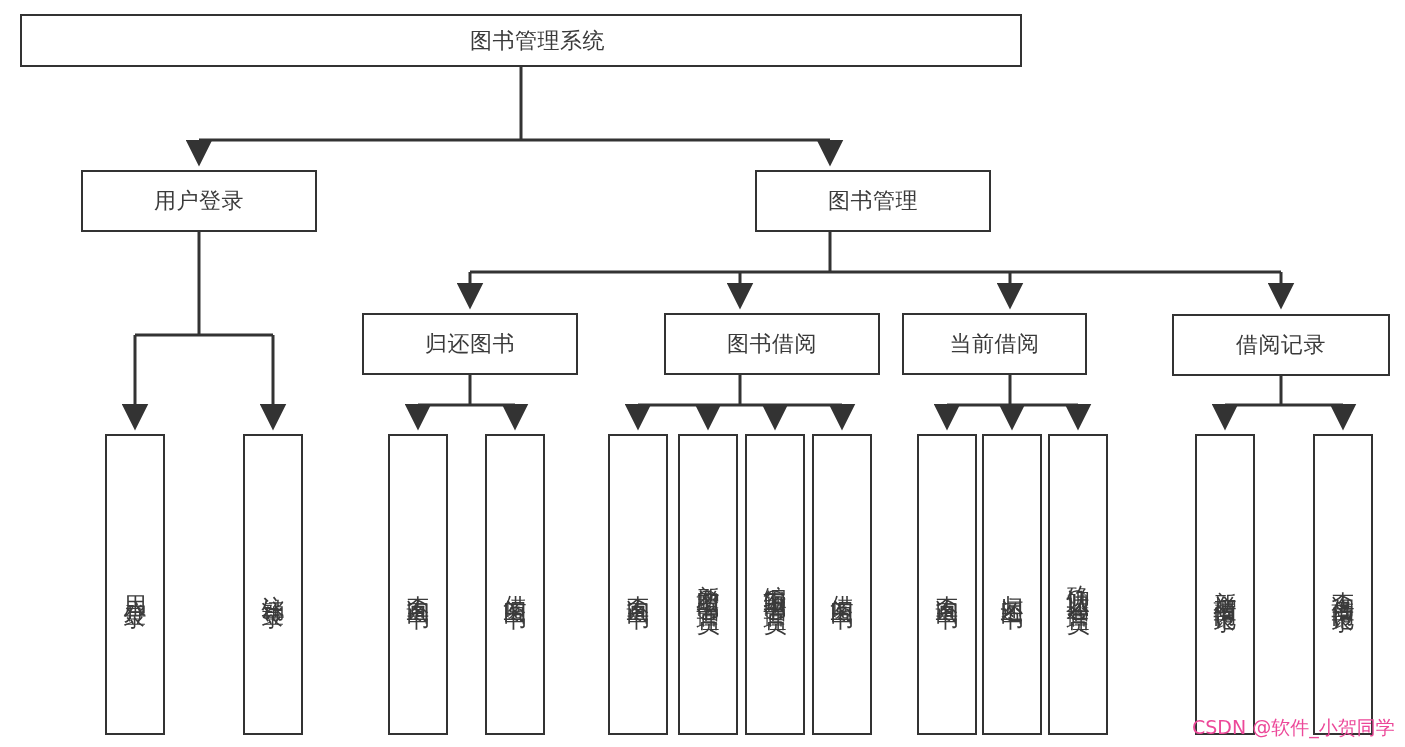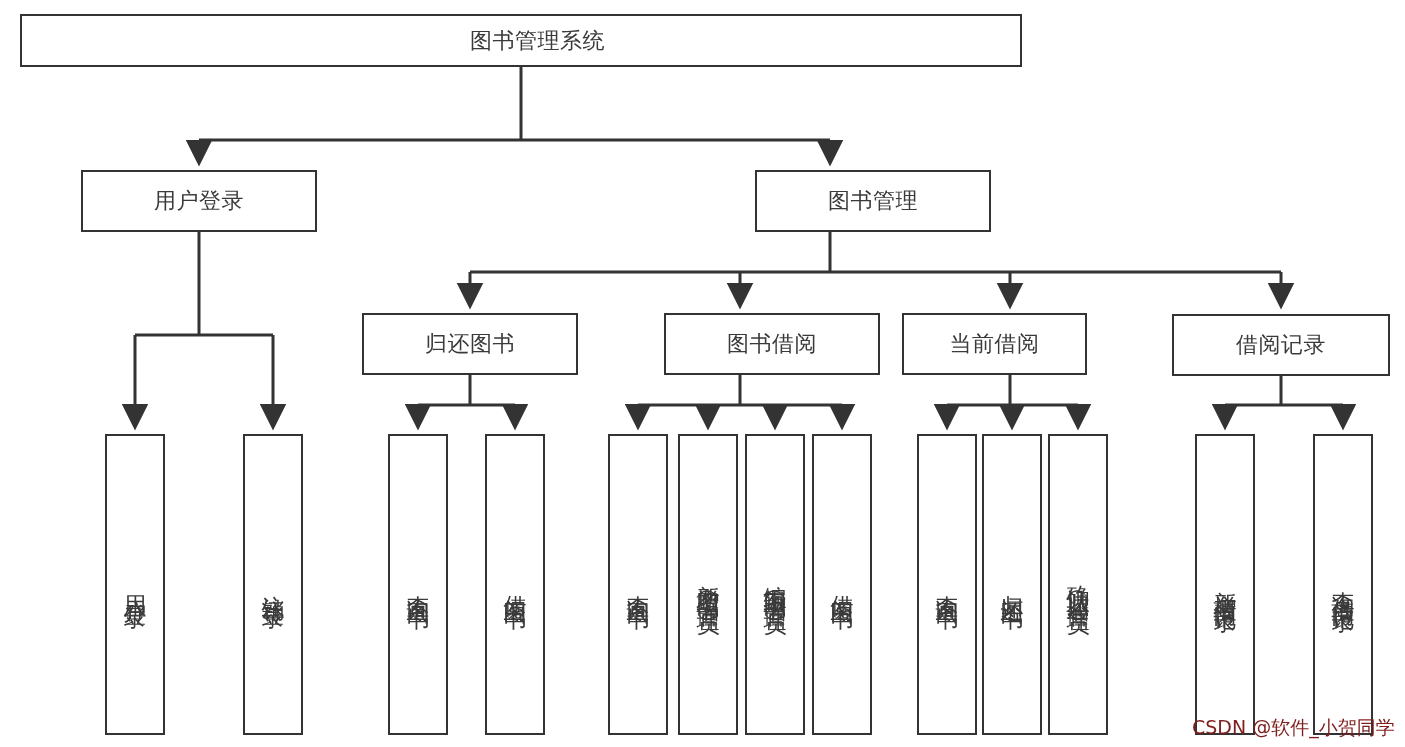--- a/index.html
+++ b/index.html
@@ -55,21 +55,21 @@
     writing-mode: vertical-rl;
     text-orientation: upright;
     font-size: 23px;
     line-height: 1.08;
     letter-spacing: 4px;
     white-space: nowrap;
   }
   .watermark {
     position: absolute;
     font-size: 19px;
-    color: #7f1d1d;
+    color: #ec4899;
     white-space: nowrap;
     user-select: none;
   }
 </style>
 </head>
 <body>
 
 <div id="canvas">
 
   <svg id="edges" viewBox="0 0 1405 747">

